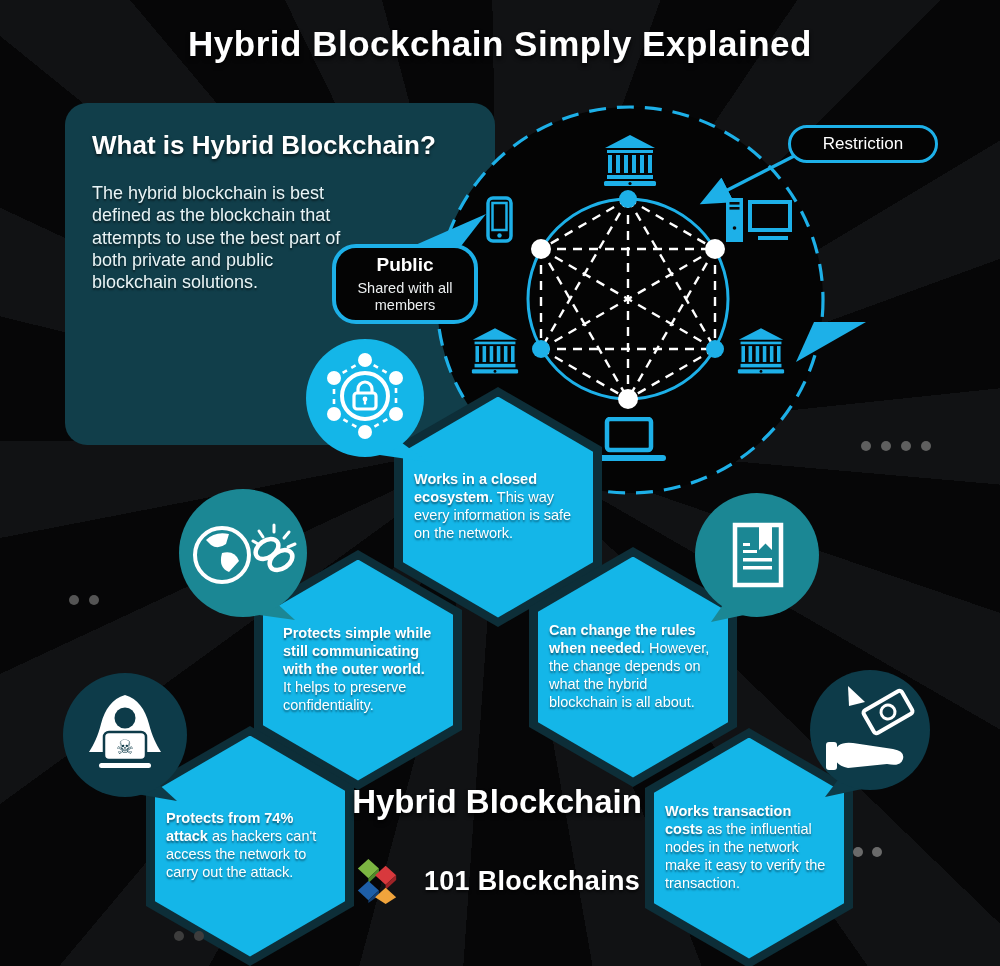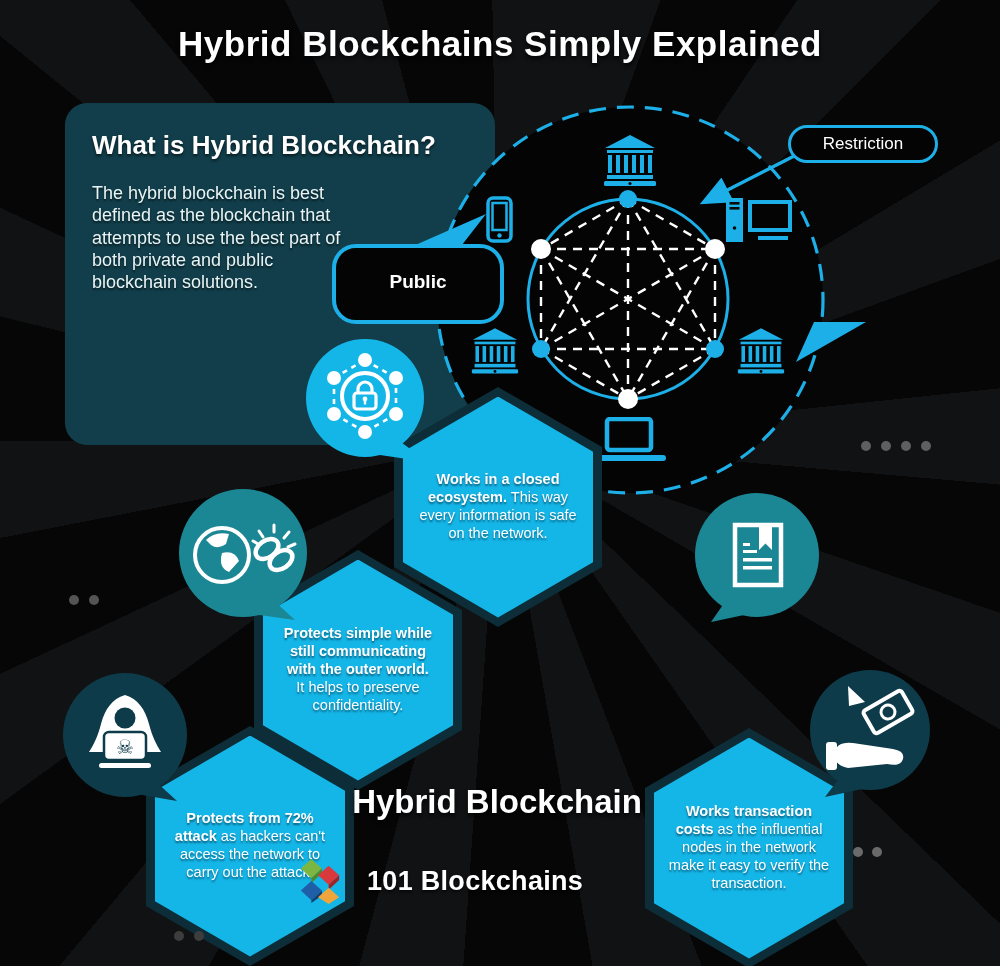--- a/index.html
+++ b/index.html
@@ -20,36 +20,36 @@
         border-radius:22px;box-sizing:border-box;display:flex;align-items:center;justify-content:center;
         font-size:17px;font-weight:400;}
   .speech{background:#040404;border:4px solid #1db0e8;border-radius:24px;box-sizing:border-box;
           display:flex;flex-direction:column;align-items:center;justify-content:center;text-align:center;}
   .speech .t{font-size:19px;font-weight:700;margin-bottom:4px;}
   .speech .s{font-size:14.5px;line-height:1.15;color:#eceff0;}
   .hex{width:208px;height:240px;clip-path:polygon(50% 0,100% 25%,100% 75%,50% 100%,0 75%,0 25%);
        background:#0d2e38;display:flex;align-items:center;justify-content:center;}
   .hex-in{width:190px;height:221px;clip-path:polygon(50% 0,100% 25%,100% 75%,50% 100%,0 75%,0 25%);
           background:#14b6e8;display:flex;align-items:center;justify-content:center;}
-  .hex-text{width:168px;text-align:center;font-size:14.5px;line-height:1.24;color:#fff;
+  .hex-text{width:168px;text-align:left;font-size:14.5px;line-height:1.24;color:#fff;
             text-shadow:0 2px 2px rgba(0,10,20,.5);}
   .hex-text b{font-weight:700;}
   .benefits{left:297px;top:784px;width:400px;text-align:center;font-size:33px;font-weight:700;
             line-height:1.12;text-shadow:0 3px 4px rgba(0,0,0,.8);}
-  .logo{left:297px;top:858px;width:400px;display:flex;align-items:center;justify-content:flex-start;gap:24px;}
+  .logo{left:297px;top:858px;width:400px;display:flex;align-items:center;justify-content:center;gap:24px;}
   .logo-text{font-size:27px;font-weight:700;letter-spacing:.3px;text-shadow:0 2px 3px rgba(0,0,0,.7);}
   .dot{position:absolute;border-radius:50%;}
 </style>
 </head>
 <body>
 
 <div class="stage">
   <div class="rays"></div>
 
-  <div class="abs page-title">Hybrid Blockchains Simply Explained</div>
+  <div class="abs page-title">Hybrid Blockchain Simply Explained</div>
 
   <div class="abs panel"></div>
   <div class="abs panel-head">What is Hybrid Blockchain?</div>
   <div class="abs panel-body">
     <p>The hybrid blockchain is best defined as the blockchain that attempts to use the best part of both private and public blockchain solutions.</p>
   </div>
 
   <svg class="abs" style="left:0;top:0" width="1000" height="966">
     <defs>
       <marker id="ah" markerWidth="10" markerHeight="10" refX="7" refY="4" orient="auto">
@@ -150,24 +150,32 @@
       </div>
   </div>
   <div class="abs hex" style="left:254px;top:550px">
     <div class="hex-in">
         <div class="hex-text" style="width:150px">
       <b>Protects simple while still communicating with the outer world.</b>
       <span>It helps to preserve confidentiality.</span>
     </div>
       </div>
   </div>
+  <div class="abs hex" style="left:529px;top:547px">
+    <div class="hex-in">
+        <div class="hex-text">
+      <b>Can change the rules when needed.</b>
+      <span>However, the change depends on what the hybrid blockchain is all about.</span>
+    </div>
+      </div>
+  </div>
   <div class="abs hex" style="left:146px;top:726px">
     <div class="hex-in">
         <div class="hex-text">
-      <b>Protects from 72% attack</b>
+      <b>Protects from 74% attack</b>
       <span>as hackers can't access the network to carry out the attack.</span>
     </div>
       </div>
   </div>
   <div class="abs hex" style="left:645px;top:728px">
     <div class="hex-in">
         <div class="hex-text">
       <b>Works transaction costs</b>
       <span>as the influential nodes in the network make it easy to verify the transaction.</span>
     </div>
@@ -250,22 +258,23 @@
     <rect x="16" y="72" width="11" height="28" rx="3" fill="#fff"></rect>
   </svg>
 
   <div class="abs pill">
     <span>Restriction</span>
   </div>
 
   <svg class="abs" style="left:398px;top:210px" width="94" height="42">
     <polygon points="6,40 60,40 88,4" fill="#1db0e8"></polygon>
   </svg>
-  <div class="abs speech" style="left:332px;top:244px;width:172px;height:80px">
+  <div class="abs speech" style="left:332px;top:244px;width:146px;height:80px">
     <div class="t">Public</div>
+    <div class="s">Shared with all members</div>
   </div>
 
   <svg class="abs" style="left:786px;top:320px" width="82" height="44">
     <polygon points="28,2 80,2 10,42" fill="#1db0e8"></polygon>
   </svg>
 
   <div class="abs benefits">
     <div>Hybrid Blockchain</div>
   </div>
   <div class="abs logo">

